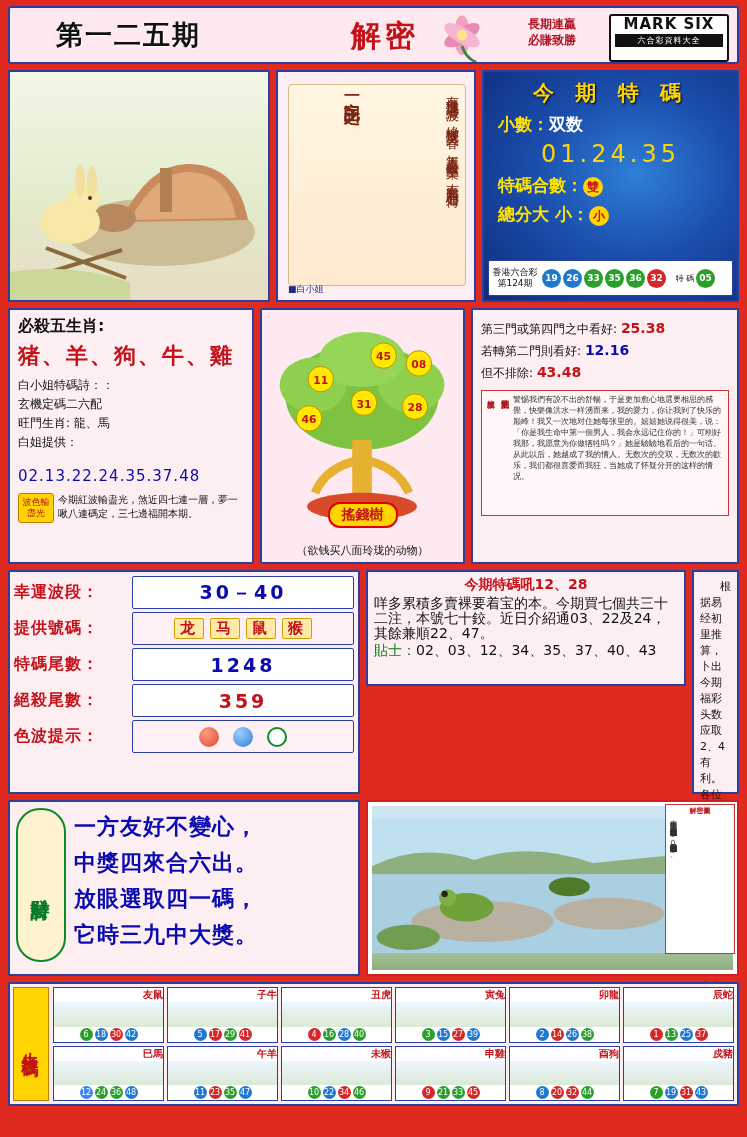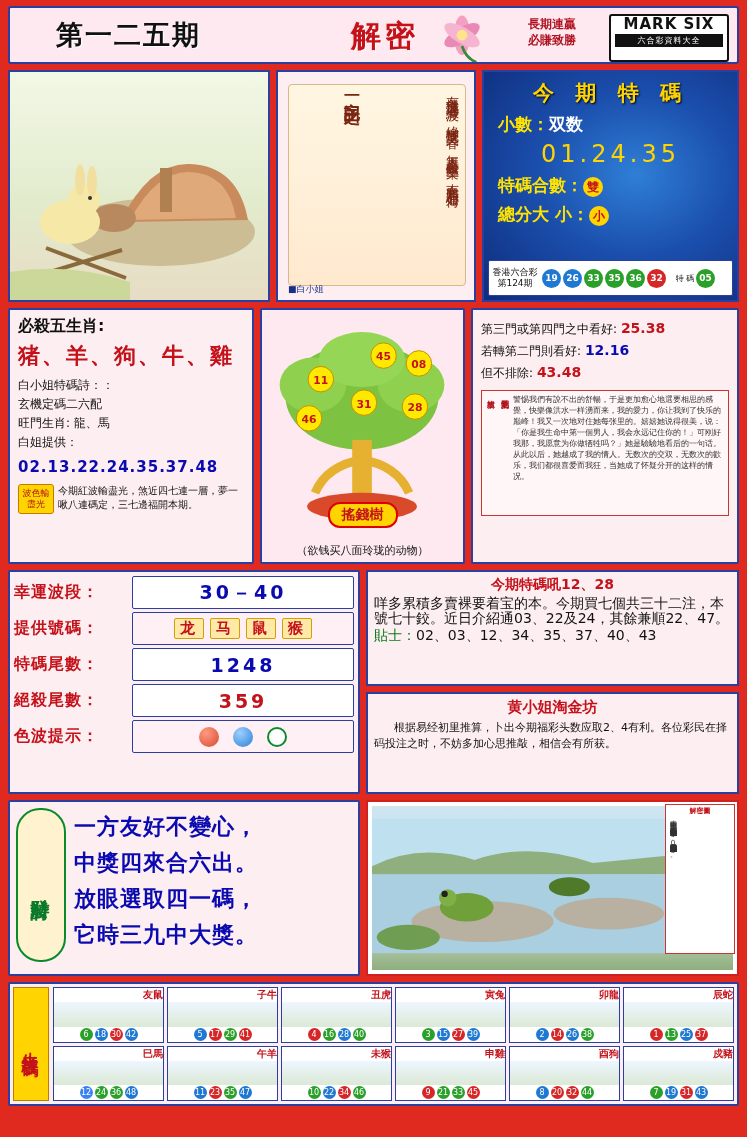--- a/index.html
+++ b/index.html
@@ -125,21 +125,21 @@
     width:19px;height:19px;border-radius:50%;margin:0 1px;
     font-size:9px;color:#fff;text-align:center;line-height:19px;font-weight:bold;
   }
   .sep{width:8px;}
   
   .r2{height:256px;}
   .kill{width:246px;padding:6px 8px;box-sizing:border-box;}
   .kill h3{margin:0;font-size:16px;color:#111;font-weight:bold;}
   .kill .zodiacs{font-size:22px;color:#c4121a;font-weight:bold;letter-spacing:2px;margin:4px 0 6px;}
   .kill p{margin:3px 0;font-size:12px;color:#111;line-height:16px;}
-  .kill .nums{font-size:15px;color:#0a0ab0;font-weight:bold;letter-spacing:1px;margin-top:8px;}
+  .kill .nums{font-size:15px;color:#0a0ab0;font-weight:normal;letter-spacing:1px;margin-top:17px;}
   .kill-foot{display:flex;gap:4px;margin-top:8px;align-items:flex-start;}
   .kill-badge{
     width:34px;background:#ffd400;border:1px solid #c07c00;border-radius:3px;
     font-size:9px;color:#b0121a;text-align:center;line-height:11px;padding:3px 0;
   }
   .kill-foot p{font-size:10px;line-height:14px;margin:0;flex:1;}
   .tree{width:205px;position:relative;background:#fde9ef;}
   .tree-cap{
     position:absolute;bottom:4px;width:100%;text-align:center;font-size:11px;color:#111;
   }
@@ -177,21 +177,21 @@
     border-radius:2px;
   }
   .lrow .box.pink{background:#fff0f6;}
   .lrow .box.red{color:#c4121a;}
   .zbox{display:flex;gap:6px;}
   .zbox span{
     display:inline-block;min-width:28px;background:#ffe9a8;border:1px solid #d2a000;
     color:#c4121a;font-size:15px;font-weight:bold;text-align:center;border-radius:2px;
   }
   .wave-dot{width:20px;height:20px;border-radius:50%;margin:0 7px;display:inline-block;}
-  .right-col{flex:1;display:flex;flex-direction:column;gap:6px;}
+  .right-col{flex:1;display:flex;flex-direction:row;gap:6px;}
   .tips{border:2px solid #2a3fa0;background:#fdeef2;padding:4px 6px;box-sizing:border-box;height:116px;}
   .tips h4{margin:0;text-align:center;font-size:14px;color:#c4121a;font-weight:bold;}
   .tips p{margin:2px 0;font-size:14px;line-height:15px;color:#111;}
   .tips .g{color:#0a7a1a;}
   .gold{border:2px solid #2a3fa0;background:#fdeef2;padding:4px 6px;box-sizing:border-box;flex:1;}
   .gold h4{margin:0;text-align:center;font-size:15px;color:#c4121a;font-weight:bold;}
   .gold p{margin:3px 0;font-size:11px;line-height:16px;color:#111;text-indent:20px;}
   
   .r4{height:176px;}
   .poem{width:352px;display:flex;padding:6px;box-sizing:border-box;}
@@ -405,21 +405,20 @@
       </div>
     </div>
 
     <div class="right-col">
       <div class="tips">
         <h4>今期特碼吼12、28</h4>
         <p>咩多累積多賣裸要着宝的本。今期買七個共三十二注，本號七十鉸。近日介紹通03、22及24，其餘兼順22、47。</p>
         <p><span class="g">貼士：</span><span>02、03、12、34、35、37、40、43</span></p>
       </div>
       <div class="gold">
-        <h4>黄小姐淘金坊</h4>
         <p>根据易经初里推算，卜出今期福彩头数应取2、4有利。各位彩民在择码投注之时，不妨多加心思推敲，相信会有所获。</p>
       </div>
     </div>
   </div>
 
   <div class="row r4">
     <div class="panel poem">
       <div class="poem-badge">
         <span style="writing-mode:vertical-rl;text-orientation:upright;">發財詩</span>
       </div>

